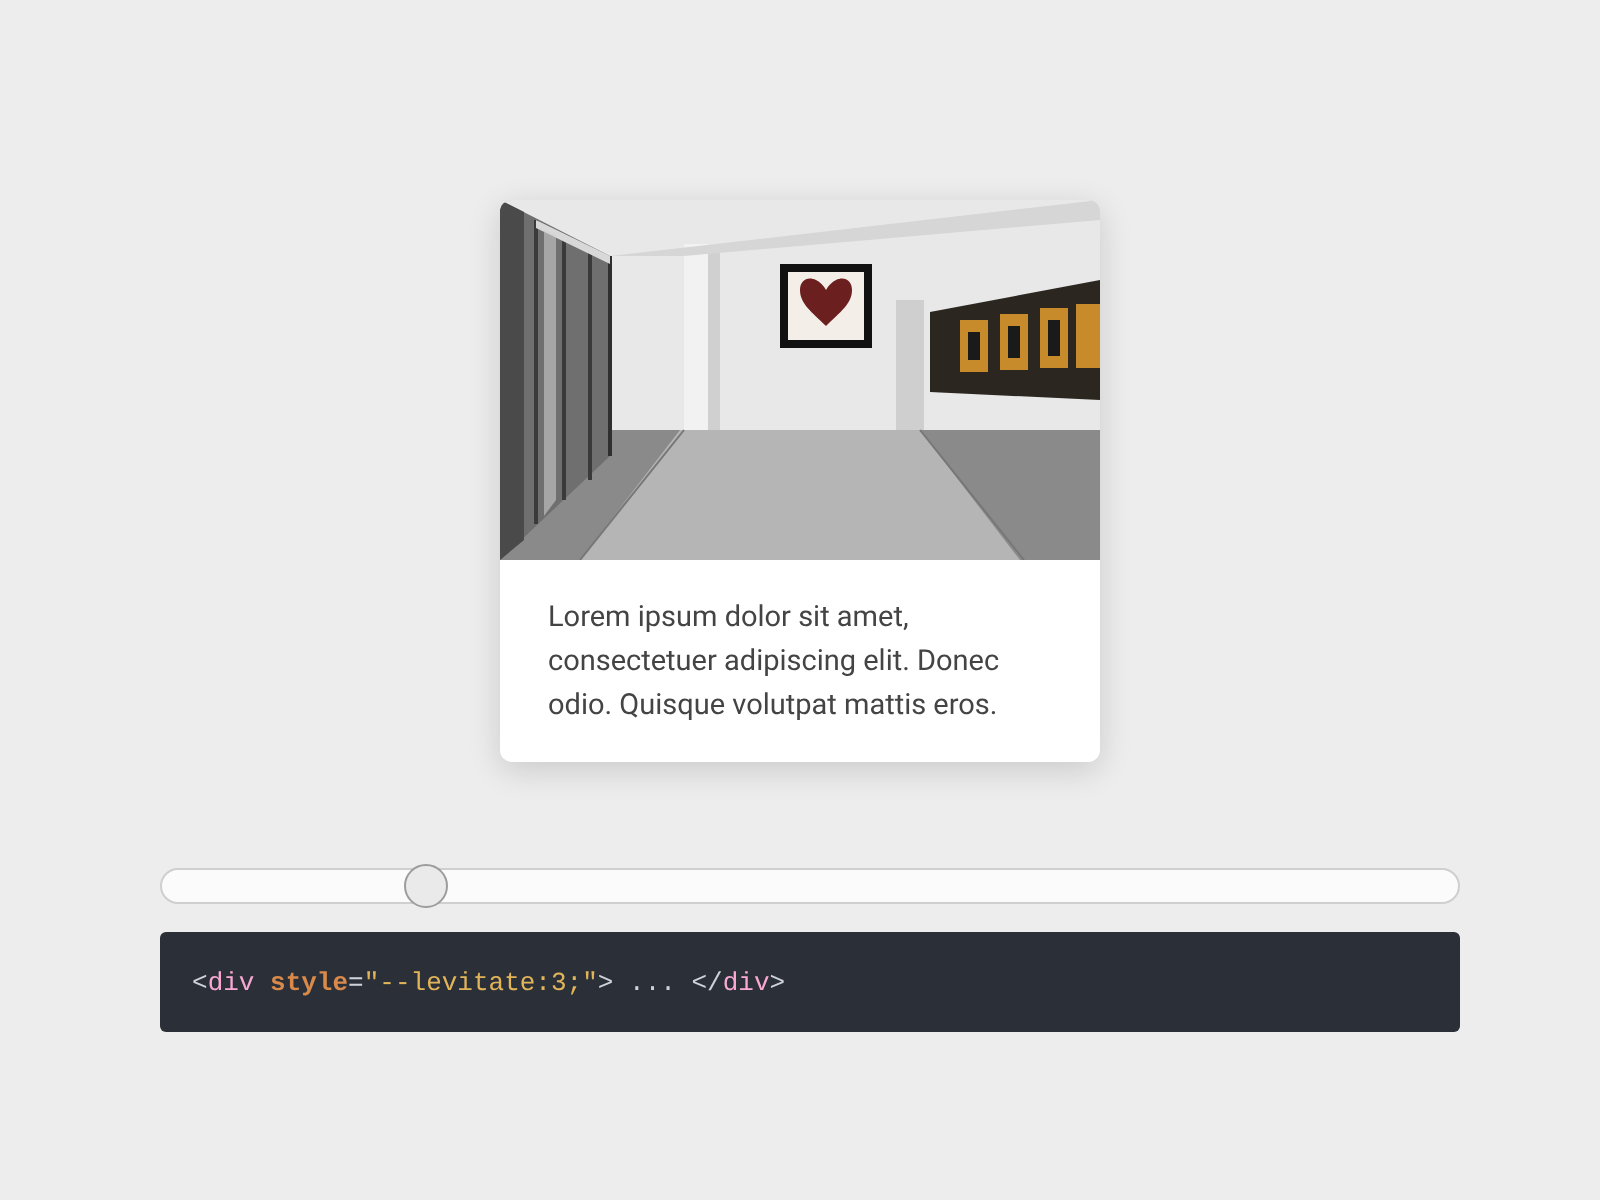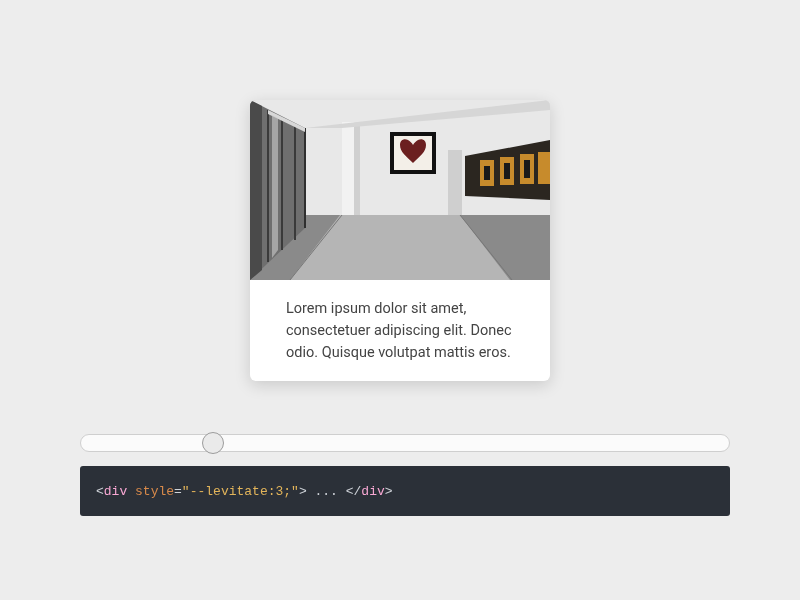--- a/index.html
+++ b/index.html
@@ -25,21 +25,21 @@
       height: 180px;
       position: relative;
       background: #bfbfbf;
     }
     .gallery-svg {
       width: 100%;
       height: 100%;
       display: block;
     }
     .card-body {
-      padding: 18px 36px;
+      padding: 18px 24px;
       font-size: 14.5px;
       line-height: 1.5;
       color: #444;
     }
     .slider-container {
       position: absolute;
       left: 80px;
       top: 432px;
       width: 650px;
       height: 22px;
@@ -75,21 +75,21 @@
       display: flex;
       align-items: center;
       padding: 0 16px;
       font-family: "SFMono-Regular", Consolas, "Liberation Mono", Menlo, monospace;
       font-size: 13px;
       color: #cfd3d9;
       white-space: pre;
     }
     .code-block .angle { color: #cfd3d9; }
     .code-block .tag { color: #f9a8d4; }
-    .code-block .attr { color: #d98a4a; }
+    .code-block .attr { color: #d98a4a; font-weight: bold; }
     .code-block .eq { color: #cfd3d9; }
     .code-block .str { color: #e2b45a; }
   </style>
 </head>
 <body>
 
 <div class="card">
   <div class="card-image">
     <svg class="gallery-svg" viewBox="0 0 300 180">
 

